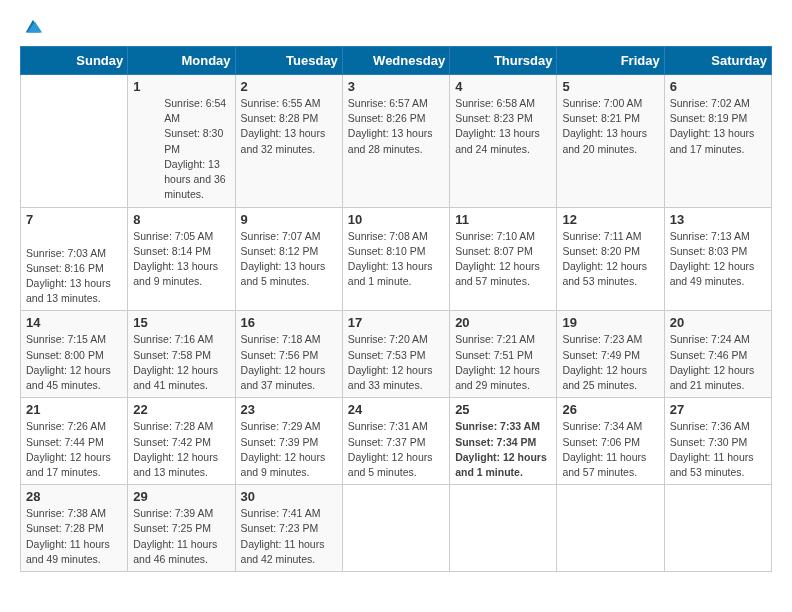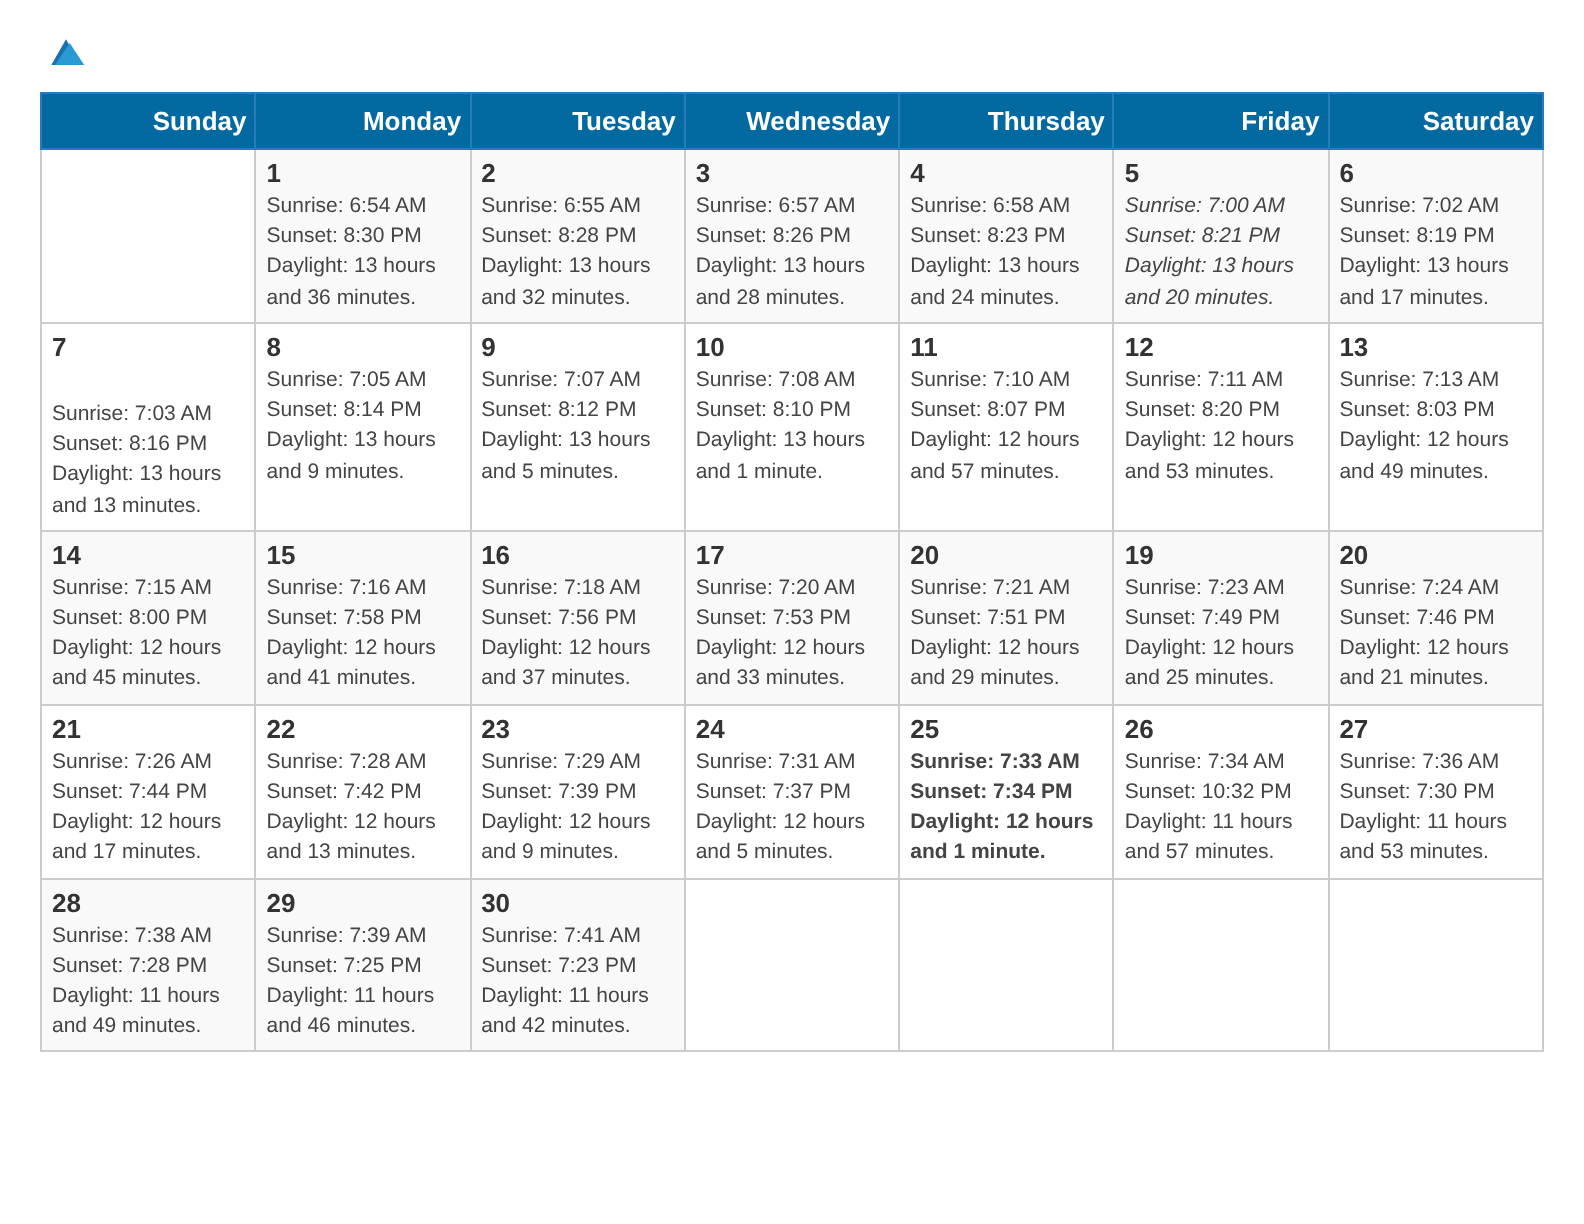--- a/index.html
+++ b/index.html
@@ -125,21 +125,21 @@
         <th>Thursday</th>
         <th>Friday</th>
         <th>Saturday</th>
       </tr>
   </thead>
   <tbody id="calendar-body">
       <tr>
         <td class="empty-cell"></td>
         <td>
           <span class="day-num">1</span>
-          <div class="day-info" style="white-space: pre-line;">Sunrise: 6:54 AM
+          <div class="day-info" style="white-space: pre-line; margin-left: 31px;">Sunrise: 6:54 AM
 Sunset: 8:30 PM
 Daylight: 13 hours and 36 minutes.</div>
         </td>
         <td>
           <span class="day-num">2</span>
           <div class="day-info" style="white-space: pre-line;">Sunrise: 6:55 AM
 Sunset: 8:28 PM
 Daylight: 13 hours and 32 minutes.</div>
         </td>
         <td>
@@ -149,21 +149,21 @@
 Daylight: 13 hours and 28 minutes.</div>
         </td>
         <td>
           <span class="day-num">4</span>
           <div class="day-info" style="white-space: pre-line;">Sunrise: 6:58 AM
 Sunset: 8:23 PM
 Daylight: 13 hours and 24 minutes.</div>
         </td>
         <td>
           <span class="day-num">5</span>
-          <div class="day-info" style="white-space: pre-line; font-style: italic;">Sunrise: 7:00 AM
+          <div class="day-info" style="white-space: pre-line;">Sunrise: 7:00 AM
 Sunset: 8:21 PM
 Daylight: 13 hours and 20 minutes.</div>
         </td>
         <td>
           <span class="day-num">6</span>
           <div class="day-info" style="white-space: pre-line;">Sunrise: 7:02 AM
 Sunset: 8:19 PM
 Daylight: 13 hours and 17 minutes.</div>
         </td>
       </tr>
@@ -282,21 +282,21 @@
         </td>
         <td>
           <span class="day-num">25</span>
           <div class="day-info" style="white-space: pre-line; font-weight: bold;">Sunrise: 7:33 AM
 Sunset: 7:34 PM
 Daylight: 12 hours and 1 minute.</div>
         </td>
         <td>
           <span class="day-num">26</span>
           <div class="day-info" style="white-space: pre-line;">Sunrise: 7:34 AM
-Sunset: 10:32 PM
+Sunset: 7:06 PM
 Daylight: 11 hours and 57 minutes.</div>
         </td>
         <td>
           <span class="day-num">27</span>
           <div class="day-info" style="white-space: pre-line;">Sunrise: 7:36 AM
 Sunset: 7:30 PM
 Daylight: 11 hours and 53 minutes.</div>
         </td>
       </tr>
       <tr>

